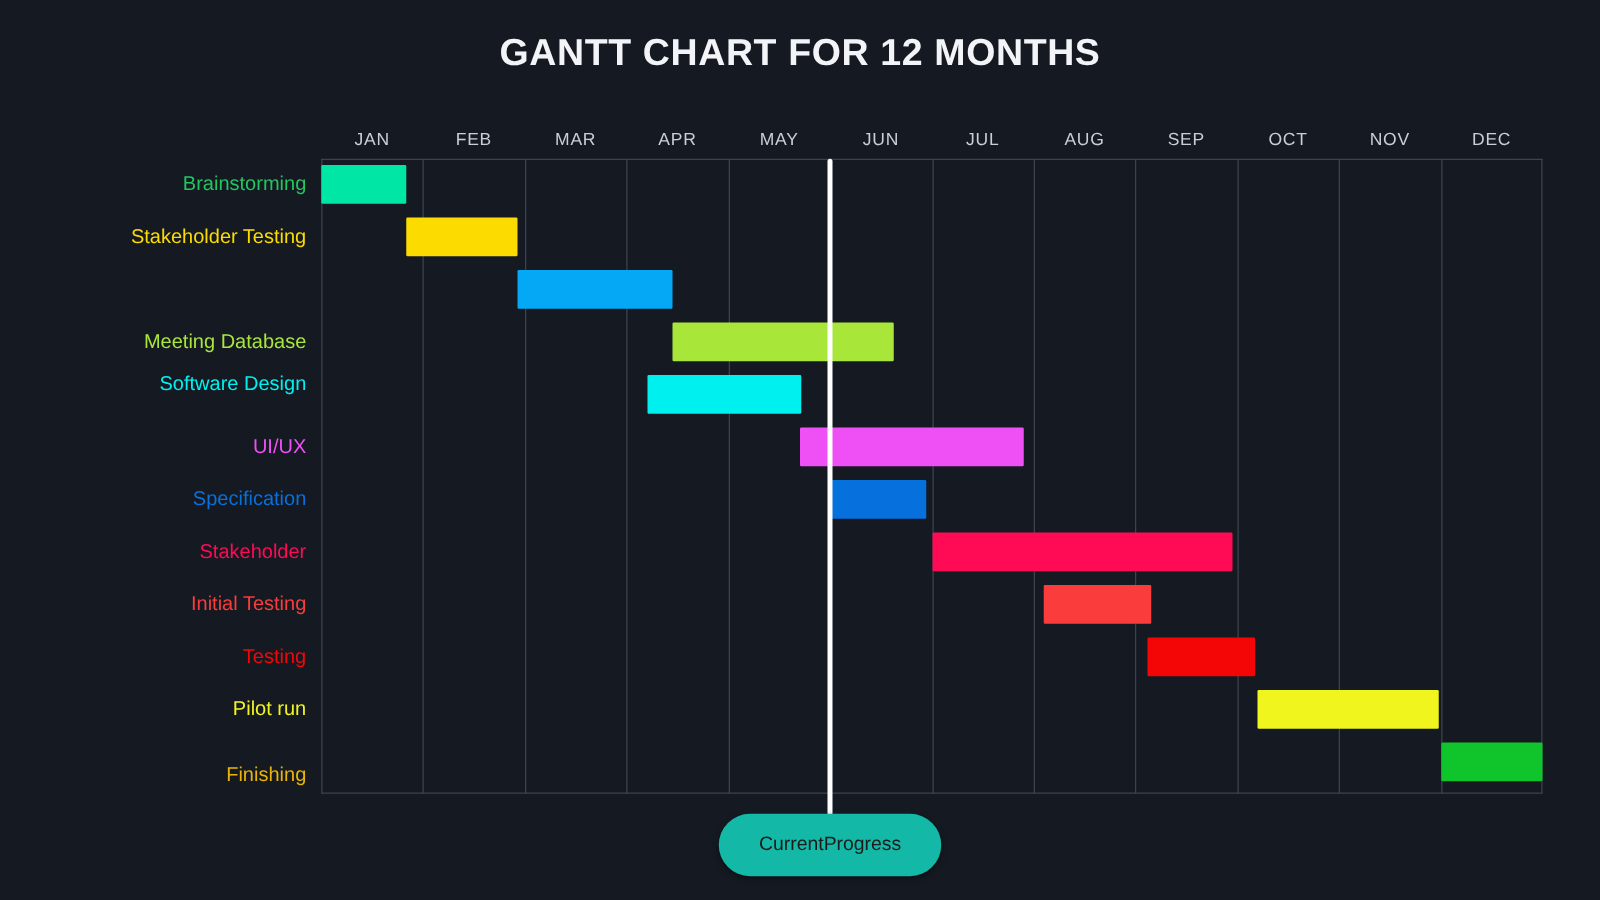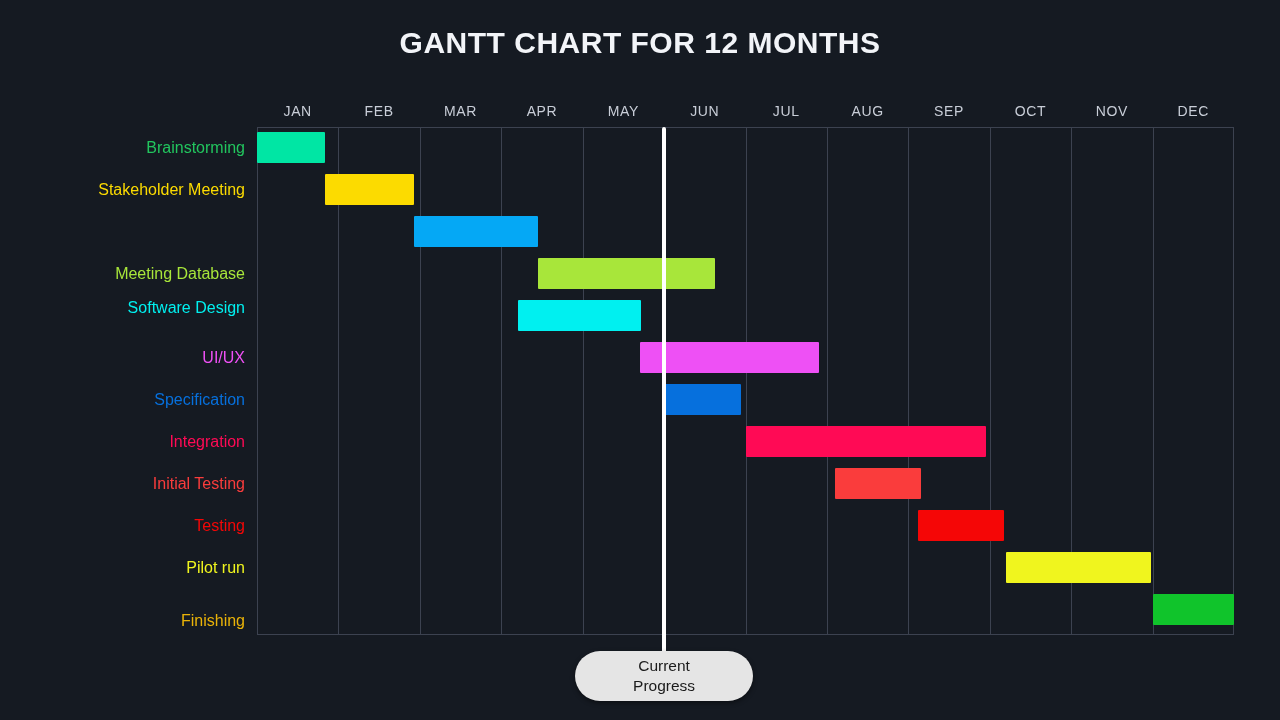--- a/index.html
+++ b/index.html
@@ -52,23 +52,23 @@
   
   #progline {
     position:absolute; top:127px;
     width:4px; height:527px;
     background:#ffffff;
     border-radius:2px;
   }
   #progpill {
     position:absolute;
     width:178px; height:50px;
-    background:#e5e5e5;
+    background:#14b8a6;
     border-radius:25px;
-    display:flex; flex-direction:column;
+    display:flex; flex-direction:row;
     align-items:center; justify-content:center;
     color:#1b1b1b;
     font-size:15.5px; line-height:20px;
     box-shadow:0 2px 5px rgba(0,0,0,.45);
   }
 </style>
 </head>
 <body>
 
 <div id="title">GANTT CHART FOR 12 MONTHS</div>
@@ -86,36 +86,36 @@
     <div class="mlabel" style="left: 732.75px; width: 81.4167px;">OCT</div>
     <div class="mlabel" style="left: 814.167px; width: 81.4167px;">NOV</div>
     <div class="mlabel" style="left: 895.583px; width: 81.4167px;">DEC</div>
   </div>
 
 <div id="labels">
     <div class="lrow" style="top: 0px;">
       <span style="color: #22c55e;">Brainstorming</span>
     </div>
     <div class="lrow" style="top: 42px;">
-      <span style="color: rgb(252, 219, 0);">Stakeholder Meeting</span>
+      <span style="color: rgb(252, 219, 0);">Stakeholder Testing</span>
     </div>
     <div class="lrow" style="top: 126px;">
       <span style="color: rgb(168, 230, 58);">Meeting Database</span>
     </div>
     <div class="lrow" style="top: 160px;">
       <span style="color: rgb(0, 240, 240);">Software Design</span>
     </div>
     <div class="lrow" style="top: 210px;">
       <span style="color: rgb(238, 80, 245);">UI/UX</span>
     </div>
     <div class="lrow" style="top: 252px;">
       <span style="color: rgb(6, 112, 221);">Specification</span>
     </div>
     <div class="lrow" style="top: 294px;">
-      <span style="color: rgb(255, 10, 85);">Integration</span>
+      <span style="color: rgb(255, 10, 85);">Stakeholder</span>
     </div>
     <div class="lrow" style="top: 336px;">
       <span style="color: rgb(250, 60, 60);">Initial Testing</span>
     </div>
     <div class="lrow" style="top: 378px;">
       <span style="color: rgb(245, 6, 6);">Testing</span>
     </div>
     <div class="lrow" style="top: 420px;">
       <span style="color: rgb(240, 245, 30); margin-left: 44px;">Pilot run</span>
     </div>

